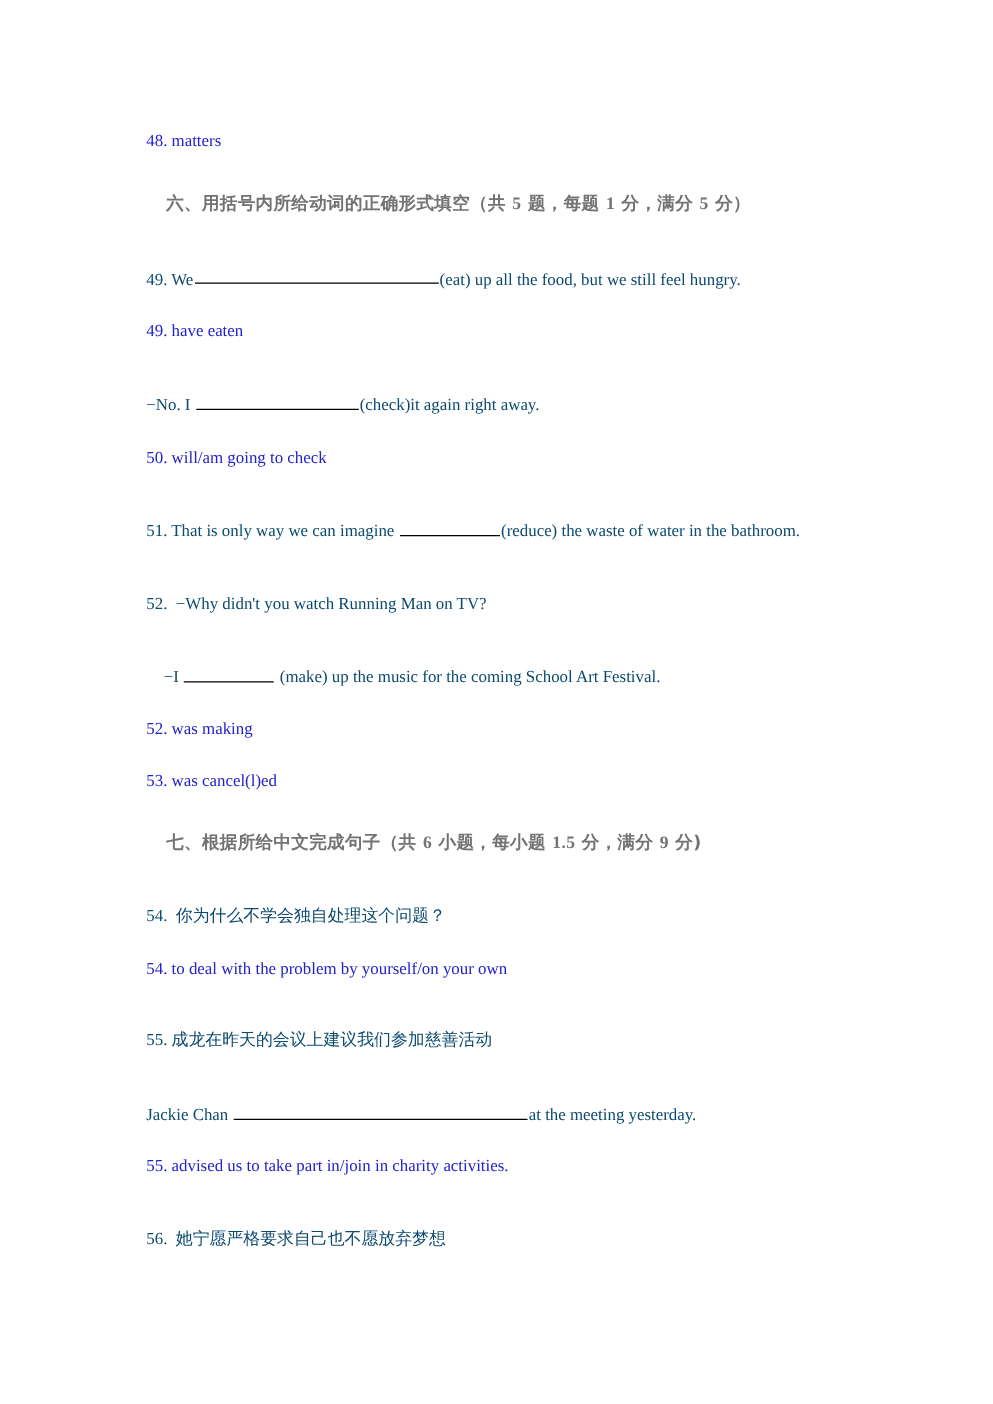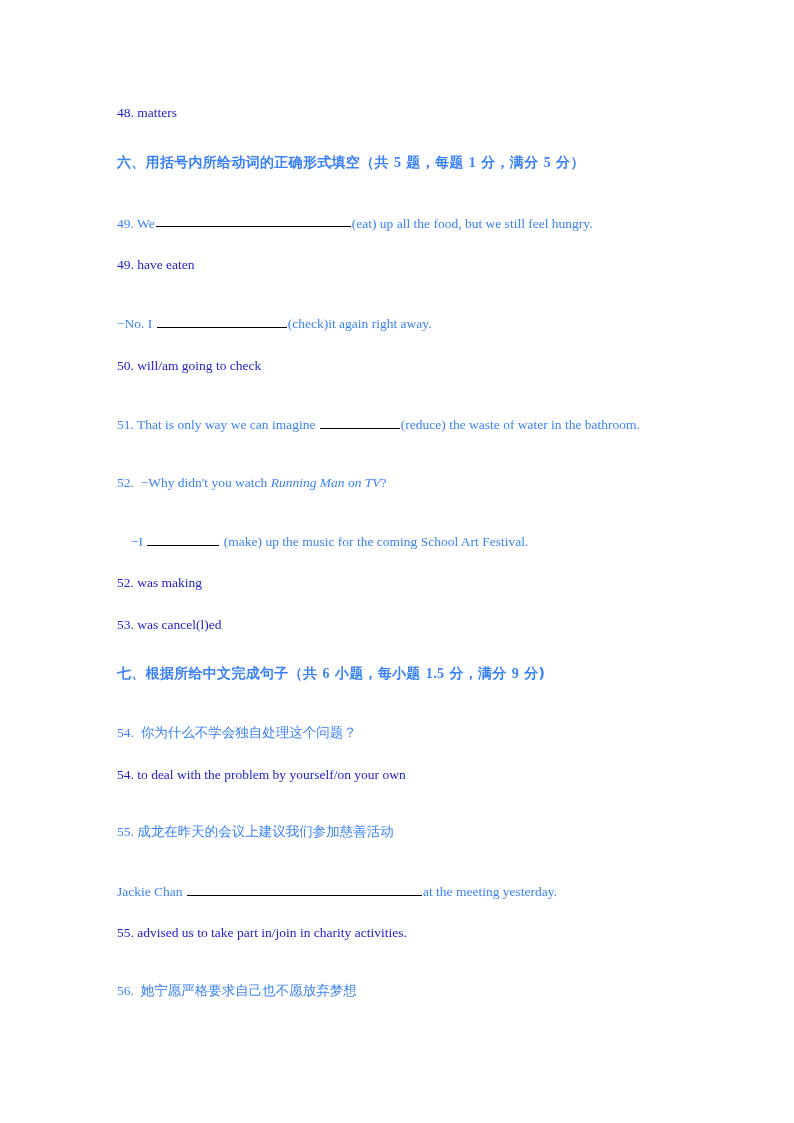--- a/index.html
+++ b/index.html
@@ -31,40 +31,40 @@
   }
 
   
   .line {
     font-size: 13.5px;
     line-height: 1.15;
     white-space: pre-wrap;
     margin: 0;
   }
   .q-line {            
-    color: #3b82f6;
+    color: #0c4a6e;
     margin-bottom: 26px;
     margin-top: 42px;
   }
   .a-line {            
     color: #2222cc;
     margin-bottom: 26px;
   }
 
   .indent-1 { padding-left: 14px; }
   .indent-2 { padding-left: 6px; }
 
   
   .section-head {
     font-family: "DejaVu Sans", "Liberation Sans", sans-serif;
     font-weight: bold;
     font-size: 14px;
-    color: #3b82f6;
+    color: #737373;
     letter-spacing: 0.3px;
-    margin: 0 0 26px 0;
+    margin: 0 0 26px 16px;
     white-space: pre-wrap;
   }
   .section-head .num {
     font-family: "Liberation Serif", "DejaVu Serif", serif;
     font-weight: bold;
   }
 
   
   .blank {
     display: inline-block;
@@ -72,21 +72,21 @@
     height: 0.95em;
     vertical-align: baseline;
     margin: 0 1px;
   }
   .blank-sm { width: 72px; }
   .blank-md { width: 80px; }
   .blank-lg { width: 130px; }
   .blank-xl { width: 195px; }
   .blank-xxl { width: 235px; }
 
-  .ital { font-style: italic; }
+  .ital { }
   .gap { display: inline-block; width: 18px; }
 
   
   .sp-after-lg { margin-bottom: 33px; }
 </style>
 </head>
 <body>
 
 <div class="page">
   <div class="content">

